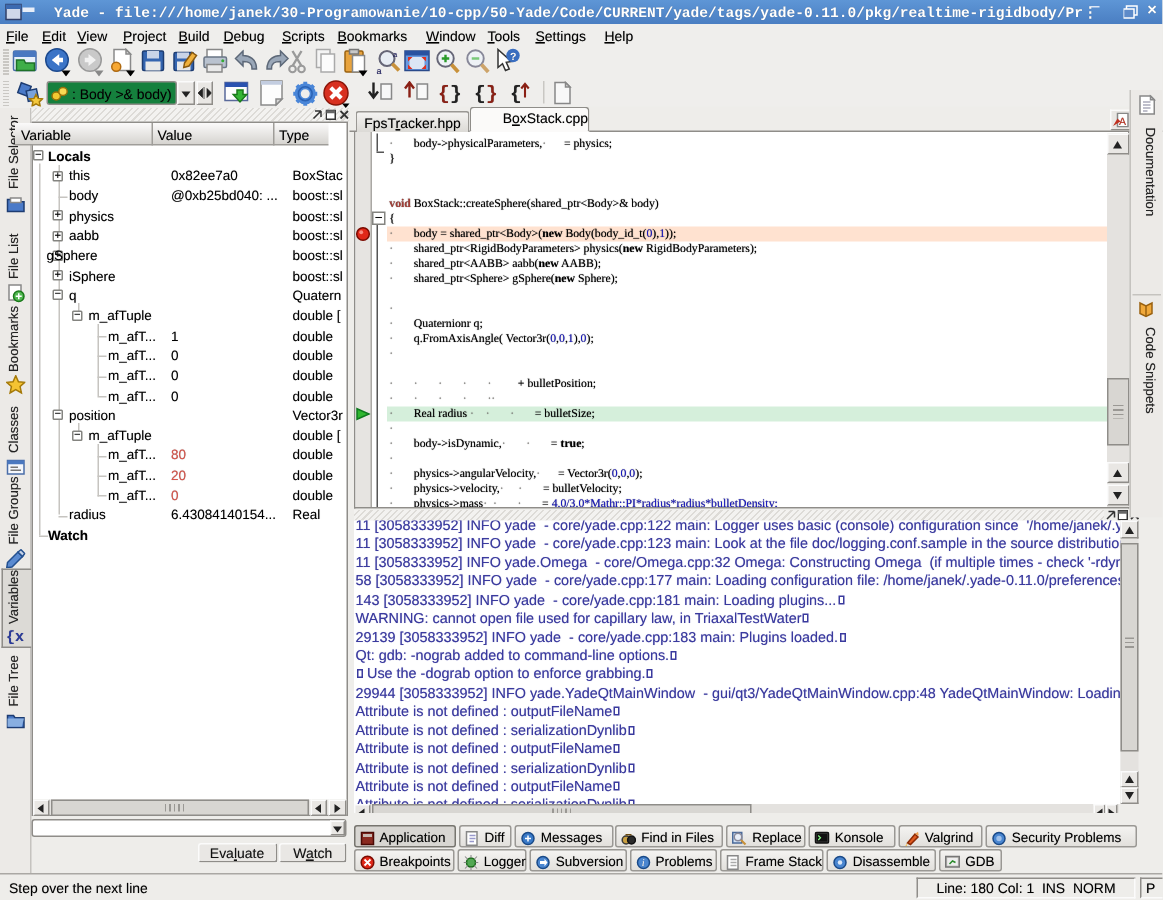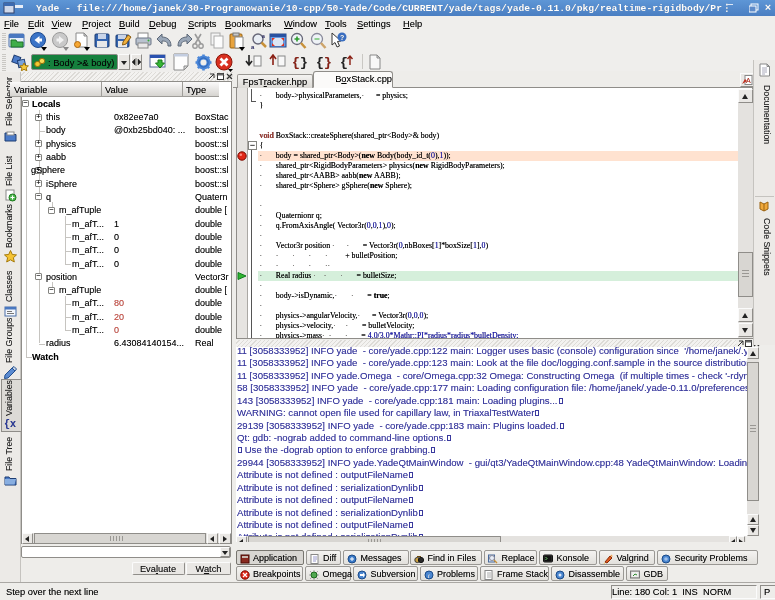--- a/index.html
+++ b/index.html
@@ -404,21 +404,20 @@
 <div class="cl" style="top:42px"><k>void</k> BoxStack::createSphere(shared_ptr&lt;Body&gt;&amp; body)</div>
 <div class="cl" style="top:52px">{</div>
 <div class="cl" style="top:62px"><i>·</i>&nbsp;&nbsp;&nbsp;&nbsp;&nbsp;&nbsp;&nbsp;body = shared_ptr&lt;Body&gt;(<b>new</b> Body(body_id_t(<v>0</v>),<v>1</v>));</div>
 <div class="cl" style="top:72px"><i>·</i>&nbsp;&nbsp;&nbsp;&nbsp;&nbsp;&nbsp;&nbsp;shared_ptr&lt;RigidBodyParameters&gt; physics(<b>new</b> RigidBodyParameters);</div>
 <div class="cl" style="top:82px"><i>·</i>&nbsp;&nbsp;&nbsp;&nbsp;&nbsp;&nbsp;&nbsp;shared_ptr&lt;AABB&gt; aabb(<b>new</b> AABB);</div>
 <div class="cl" style="top:92px"><i>·</i>&nbsp;&nbsp;&nbsp;&nbsp;&nbsp;&nbsp;&nbsp;shared_ptr&lt;Sphere&gt; gSphere(<b>new</b> Sphere);</div>
 <div class="cl" style="top:112px"><i>·</i></div>
 <div class="cl" style="top:122px"><i>·</i>&nbsp;&nbsp;&nbsp;&nbsp;&nbsp;&nbsp;&nbsp;Quaternionr q;</div>
 <div class="cl" style="top:132px"><i>·</i>&nbsp;&nbsp;&nbsp;&nbsp;&nbsp;&nbsp;&nbsp;q.FromAxisAngle( Vector3r(<v>0</v>,<v>0</v>,<v>1</v>),<v>0</v>);</div>
 <div class="cl" style="top:142px"><i>·</i></div>
-<div class="cl" style="top:152px"><i>·</i>&nbsp;&nbsp;&nbsp;&nbsp;&nbsp;&nbsp;&nbsp;Vector3r position <i>·</i>&nbsp;&nbsp;&nbsp;&nbsp;&nbsp;&nbsp;<i>·</i>&nbsp;&nbsp;&nbsp;&nbsp;&nbsp;&nbsp;&nbsp;= Vector3r(<v>0</v>,nbBoxes[<v>1</v>]*boxSize[<v>1</v>],<v>0</v>)</div>
 <div class="cl" style="top:162px"><i>·</i>&nbsp;&nbsp;&nbsp;&nbsp;&nbsp;&nbsp;&nbsp;<i>·</i>&nbsp;&nbsp;&nbsp;&nbsp;&nbsp;&nbsp;&nbsp;<i>·</i>&nbsp;&nbsp;&nbsp;&nbsp;&nbsp;&nbsp;&nbsp;<i>·</i>&nbsp;&nbsp;&nbsp;&nbsp;&nbsp;&nbsp;&nbsp;<i>·</i>&nbsp;&nbsp;&nbsp;&nbsp;&nbsp;&nbsp;&nbsp;&nbsp;&nbsp;+ bulletPosition;</div>
 <div class="cl" style="top:172px"><i>·</i>&nbsp;&nbsp;&nbsp;&nbsp;&nbsp;&nbsp;&nbsp;<i>·</i>&nbsp;&nbsp;&nbsp;&nbsp;&nbsp;&nbsp;&nbsp;<i>·</i>&nbsp;&nbsp;&nbsp;&nbsp;&nbsp;&nbsp;&nbsp;<i>·</i>&nbsp;&nbsp;&nbsp;&nbsp;&nbsp;&nbsp;&nbsp;<i>··</i></div>
 <div class="cl" style="top:182px"><i>·</i>&nbsp;&nbsp;&nbsp;&nbsp;&nbsp;&nbsp;&nbsp;Real radius <i>·</i>&nbsp;&nbsp;&nbsp;&nbsp;<i>·</i>&nbsp;&nbsp;&nbsp;&nbsp;&nbsp;&nbsp;&nbsp;<i>·</i>&nbsp;&nbsp;&nbsp;&nbsp;&nbsp;&nbsp;&nbsp;= bulletSize;</div>
 <div class="cl" style="top:192px"><i>·</i></div>
 <div class="cl" style="top:202px"><i>·</i>&nbsp;&nbsp;&nbsp;&nbsp;&nbsp;&nbsp;&nbsp;body-&gt;isDynamic,<i>·</i>&nbsp;&nbsp;&nbsp;&nbsp;&nbsp;&nbsp;&nbsp;<i>·</i>&nbsp;&nbsp;&nbsp;&nbsp;&nbsp;&nbsp;&nbsp;= <b>true</b>;</div>
 <div class="cl" style="top:212px"><i>·</i></div>
 <div class="cl" style="top:222px"><i>·</i>&nbsp;&nbsp;&nbsp;&nbsp;&nbsp;&nbsp;&nbsp;physics-&gt;angularVelocity,<i>·</i>&nbsp;&nbsp;&nbsp;&nbsp;&nbsp;&nbsp;= Vector3r(<v>0</v>,<v>0</v>,<v>0</v>);</div>
 <div class="cl" style="top:232px"><i>·</i>&nbsp;&nbsp;&nbsp;&nbsp;&nbsp;&nbsp;&nbsp;physics-&gt;velocity,<i>·</i>&nbsp;&nbsp;&nbsp;&nbsp;&nbsp;<i>·</i>&nbsp;&nbsp;&nbsp;&nbsp;&nbsp;&nbsp;&nbsp;= bulletVelocity;</div>
 <div class="cl" style="top:242px"><i>·</i>&nbsp;&nbsp;&nbsp;&nbsp;&nbsp;&nbsp;&nbsp;physics-&gt;mass<i>·</i>&nbsp;&nbsp;<i>·</i>&nbsp;&nbsp;&nbsp;&nbsp;&nbsp;&nbsp;&nbsp;<i>·</i>&nbsp;&nbsp;&nbsp;&nbsp;&nbsp;&nbsp;&nbsp;= <v>4.0/3.0*Mathr::PI*radius*radius*bulletDensity;</v></div>
 </div>
@@ -548,21 +547,21 @@
       <circle cx="5" cy="5" r="4.2" fill="#e02818" stroke="#7a0a00"></circle>
       <path d="M3 3 L7 7 M7 3 L3 7" stroke="#fff" stroke-width="1.2"></path>
     </svg>
     <span class="abs nw" style="left:16.5px;top:2px">Breakpoints</span>
   </div>
 <div class="abs" style="left:305px;top:566px;width:46px;height:15px;background:linear-gradient(#f4f3f1,#e2e0dc);border:1px solid #9a9894;border-radius:2px;font-size:9px;color:#000">
     <svg class="abs" style="left:3px;top:2.5px" width="10" height="10" viewBox="0 0 10 10">
       <circle cx="5" cy="5" r="3" fill="#52a852" stroke="#1a6a1a"></circle>
       <path d="M1 1 L3 3 M9 1 L7 3 M1 9 L3 7 M9 9 L7 7 M5 0 v2 M5 8 v2 M0 5 h2 M8 5 h2" stroke="#888" stroke-width="0.7"></path>
     </svg>
-    <span class="abs nw" style="left:16.5px;top:2px">Omega</span>
+    <span class="abs nw" style="left:16.5px;top:2px">Logger</span>
   </div>
 <div class="abs" style="left:353px;top:566px;width:64.5px;height:15px;background:linear-gradient(#f4f3f1,#e2e0dc);border:1px solid #9a9894;border-radius:2px;font-size:9px;color:#000">
     <svg class="abs" style="left:3px;top:2.5px" width="10" height="10" viewBox="0 0 10 10">
       <circle cx="5" cy="5" r="4" fill="#4a86d0" stroke="#1a4a88"></circle>
       <path d="M3 4 h3 v-1.5 l2 2.5 -2 2.5 v-1.5 h-3 z" fill="#fff"></path>
     </svg>
     <span class="abs nw" style="left:16.5px;top:2px">Subversion</span>
   </div>
 <div class="abs" style="left:419.5px;top:566px;width:58px;height:15px;background:linear-gradient(#f4f3f1,#e2e0dc);border:1px solid #9a9894;border-radius:2px;font-size:9px;color:#000">
     <svg class="abs" style="left:3px;top:2.5px" width="10" height="10" viewBox="0 0 10 10">
@@ -602,15 +601,15 @@
 <span class="vtxt" style="left:772px;top:85px;transform:rotate(90deg);transform-origin:0 0">Documentation</span>
 <div class="abs" style="left:755px;top:196px;width:19px;height:1px;background:#c5c3bf"></div>
 <svg class="abs" style="left:758px;top:200px" width="13" height="13" viewBox="0 0 13 13">
     <path d="M2 2 l4 2 4 -2 v7 l-4 2 -4 -2 z" fill="#f0a83a" stroke="#9a6210"></path>
     <path d="M6 4 v7" stroke="#9a6210"></path>
   </svg>
 <span class="vtxt" style="left:772px;top:218px;transform:rotate(90deg);transform-origin:0 0">Code Snippets</span>
 <div class="abs" style="left:760px;top:345px;width:15px;height:237px;background:#eeedea"></div>
 <div class="abs" style="left:0;top:582px;width:775px;height:18px;background:#eeedea;border-top:1px solid #aaa8a4">
 <span class="abs nw" style="left:6px;top:4px;font-size:9.3px;color:#000">Step over the next line</span>
-<span class="abs sunk nw" style="left:611px;top:2px;width:146px;height:14px;text-align:left;line-height:13px;font-size:9.3px;color:#000">Line: 180 Col: 1&nbsp;&nbsp;INS&nbsp;&nbsp;NORM</span>
+<span class="abs sunk nw" style="left:611px;top:2px;width:146px;height:14px;text-align:center;line-height:13px;font-size:9.3px;color:#000">Line: 180 Col: 1&nbsp;&nbsp;INS&nbsp;&nbsp;NORM</span>
 <span class="abs sunk nw" style="left:760px;top:2px;width:18px;height:14px;line-height:13px;font-size:9.3px;color:#000;padding-left:3px">P</span>
 </div>
 
 </body></html>

